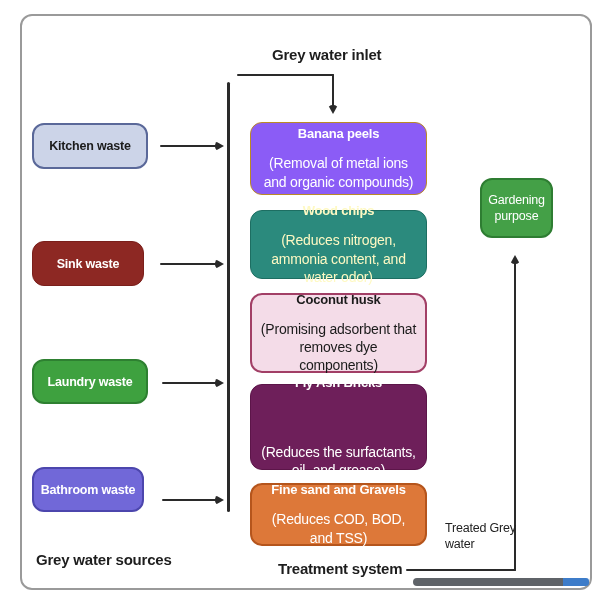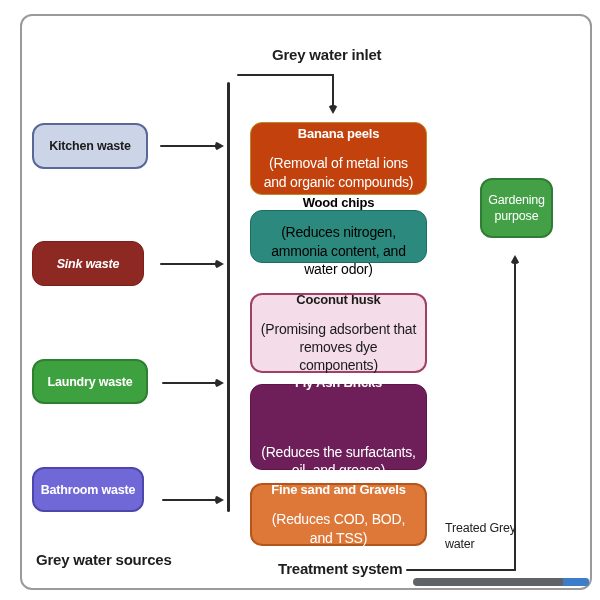--- a/index.html
+++ b/index.html
@@ -41,21 +41,21 @@
 
   <div class="line" style="left:237px; top:74px; width:97px; height:2px;"></div>
   <div class="line" style="left:332px; top:74px; width:2px; height:32px;"></div>
   <div class="arrow-down" style="left:328px; top:105px;"></div>
 
   <div class="line" style="left:227px; top:82px; width:2.5px; height:430px;"></div>
 
   <div class="src-box" style="top: 123px; height: 46px; border: 2px solid rgb(90, 104, 153); background: rgb(204, 212, 232); color: rgb(27, 27, 27);">
     <span>Kitchen waste</span>
   </div>
-  <div class="src-box" style="top: 241px; height: 45px; width: 112px; border: 1px solid rgb(122, 31, 27); background: rgb(141, 40, 35); color: rgb(255, 255, 255); font-style: italic;">
+  <div class="src-box" style="top: 241px; height: 45px; width: 112px; border: 1px solid rgb(122, 31, 27); background: rgb(141, 40, 35); color: rgb(255, 255, 255);">
     <span>Sink waste</span>
   </div>
   <div class="src-box" style="top: 359px; height: 45px; border: 2px solid rgb(46, 128, 49); background: rgb(62, 161, 63); color: rgb(255, 255, 255);">
     <span>Laundry waste</span>
   </div>
   <div class="src-box" style="top: 467px; height: 45px; width: 112px; border: 2px solid rgb(76, 70, 173); background: rgb(113, 104, 216); color: rgb(255, 255, 255);">
     <span>Bathroom waste</span>
   </div>
 
   <div class="line" style="left:160px; top:145px; width:56px; height:2px;"></div>
@@ -63,26 +63,26 @@
 
   <div class="line" style="left:160px; top:263px; width:56px; height:2px;"></div>
   <div class="arrow-right" style="left:215px; top:259px;"></div>
 
   <div class="line" style="left:162px; top:382px; width:54px; height:2px;"></div>
   <div class="arrow-right" style="left:215px; top:378px;"></div>
 
   <div class="line" style="left:162px; top:499px; width:54px; height:2px;"></div>
   <div class="arrow-right" style="left:215px; top:495px;"></div>
 
-  <div class="treat-box" style="top: 122px; height: 73px; border: 1px solid rgb(187, 138, 38); background: #c2410c; color: rgb(255, 255, 255);">
+  <div class="treat-box" style="top: 122px; height: 73px; border: 1px solid rgb(187, 138, 38); background: #8b5cf6; color: rgb(255, 255, 255);">
     <div class="treat-title">Banana peels</div>
     <div class="treat-desc">(Removal of metal ions and organic compounds)</div>
   </div>
 
-  <div class="treat-box" style="top: 210px; height: 53px; border: 1.5px solid rgb(29, 110, 98); background: rgb(43, 138, 125); color: #000000;">
+  <div class="treat-box" style="top: 210px; height: 69px; border: 1.5px solid rgb(29, 110, 98); background: rgb(43, 138, 125); color: #fef9c3;">
     <div class="treat-title">Wood chips</div>
     <div class="treat-desc">(Reduces nitrogen, ammonia content, and water odor)</div>
   </div>
 
   <div class="treat-box" style="top: 293px; height: 80px; border: 2px solid rgb(162, 63, 102); background: rgb(244, 220, 232); color: rgb(27, 27, 27);">
     <div class="treat-title">Coconut husk</div>
     <div class="treat-desc">(Promising adsorbent that removes dye components)</div>
   </div>
 
   <div class="treat-box" style="top: 384px; height: 86px; border: 1px solid rgb(92, 21, 73); background: rgb(110, 31, 90); color: rgb(255, 255, 255); gap: 40px;">

